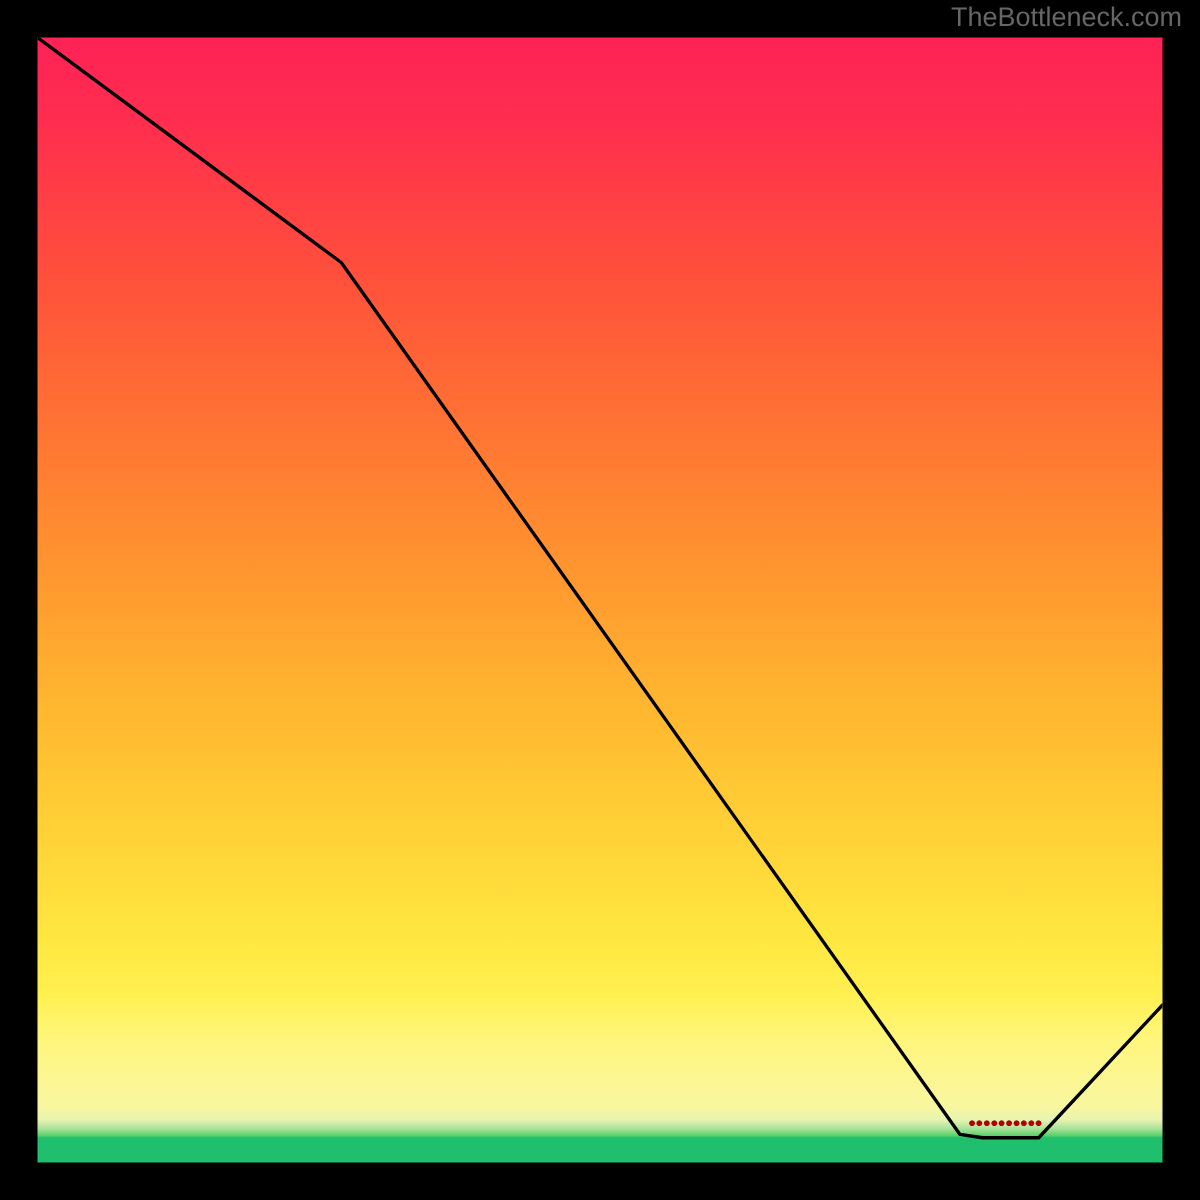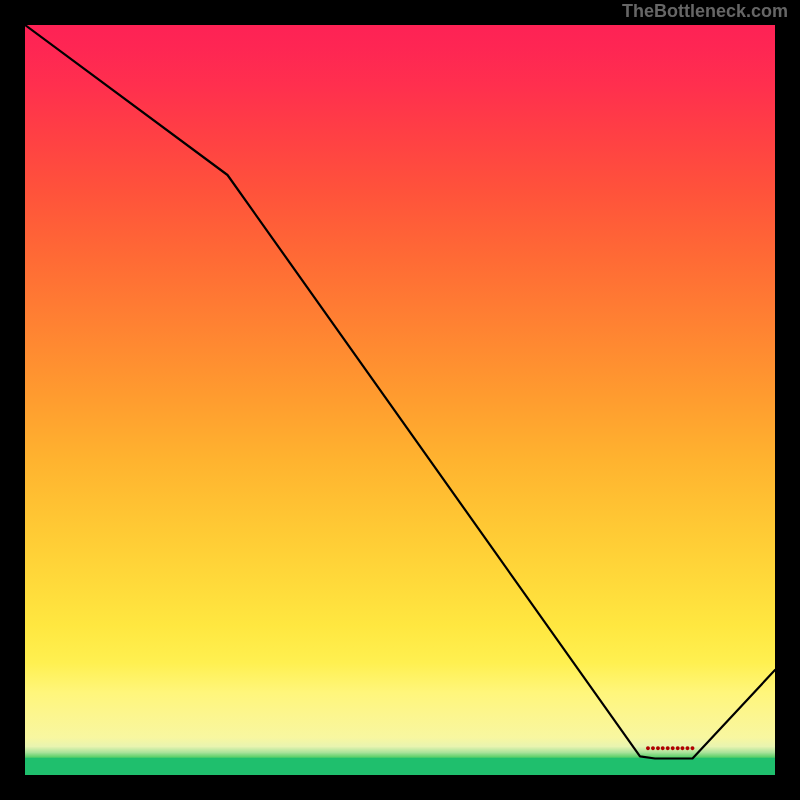--- a/index.html
+++ b/index.html
@@ -1,17 +1,17 @@
 <!DOCTYPE html>
 <html><head>
 <meta charset="utf-8">
 <style>
   * { margin: 0; padding: 0; box-sizing: border-box; }
   body { width: 800px; height: 800px; background: #000; position: relative; font-family: Arial, sans-serif; }
-  .attribution { position: absolute; top: 1px; right: 12px; color: #666; font-size: 18px; font-weight: 700; z-index: 10; }
+  .attribution { position: absolute; top: 1px; right: 12px; color: #666; font-size: 18px; font-weight: 400; z-index: 10; }
   .plot-frame { position: absolute; top: 25px; left: 25px; width: 750px; height: 750px; background: #000; }
   .plot-area { position: absolute; top: 0; left: 0; width: 750px; height: 750px;
                background: linear-gradient(to top,
                  #1fbf6d 0%, #1fbf6d 2.2%,
                  #5dd06a 2.4%, #a8e29a 3%,
                  #e8f4b0 3.8%, #f8f7a0 5%,
                  #fcf68f 8%, #fff67b 11%,
                  #fff050 15%, #ffe740 20%,
                  #ffd93a 26%, #ffc934 33%,
                  #ffb32f 42%, #ff9a2f 51%,

